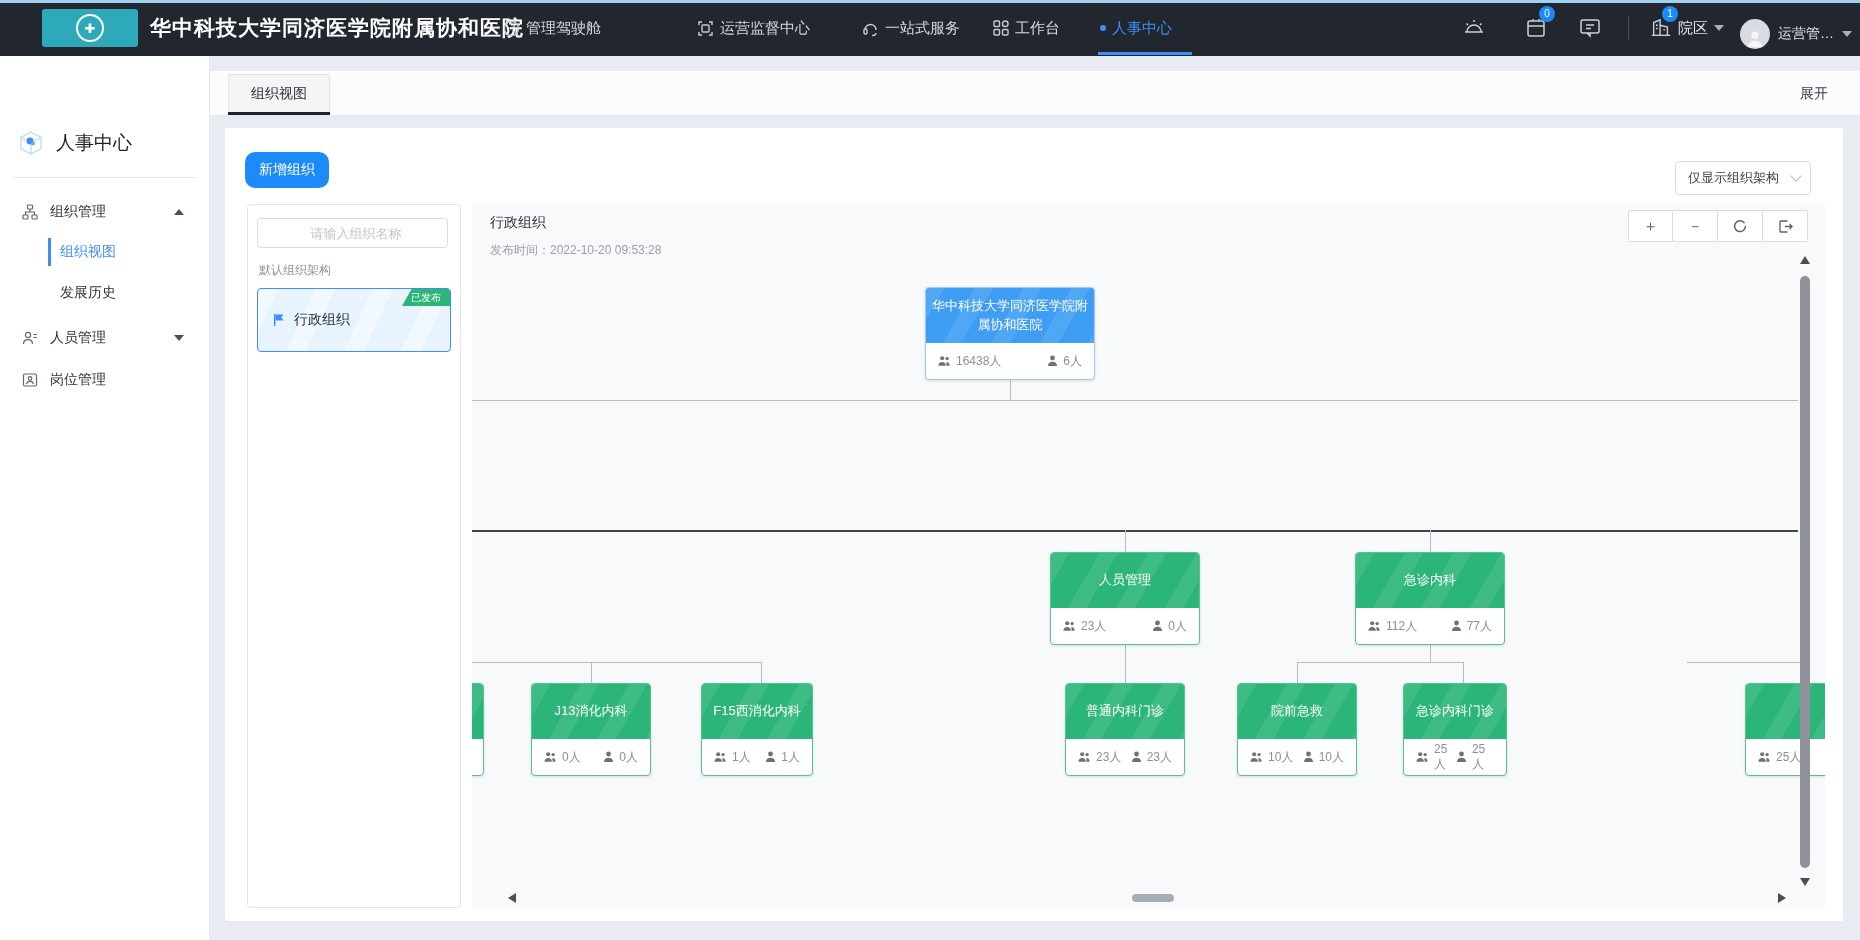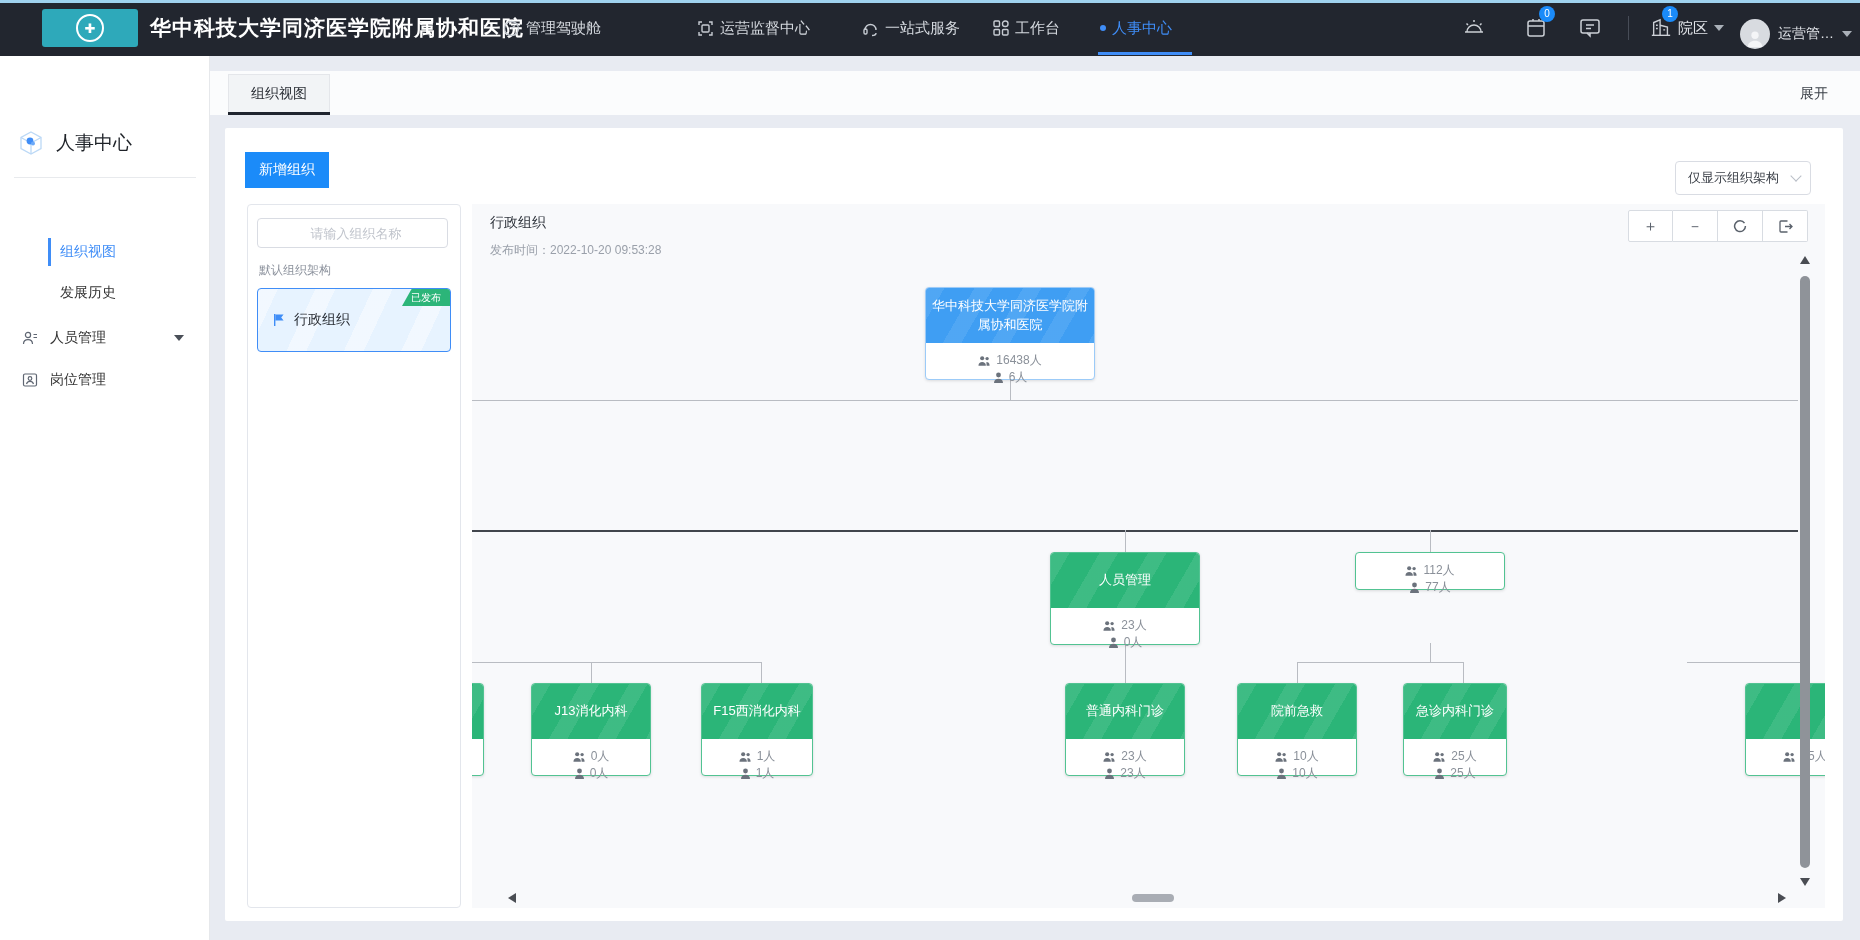--- a/index.html
+++ b/index.html
@@ -55,21 +55,21 @@
   #tabbar{left:210px;top:71px;width:1650px;height:44px;background:#fbfcfd;}
   #tab-active{left:18px;top:3px;width:102px;height:38px;background:#f2f4f6;border:1px solid #e4e6ea;
               border-bottom:none;display:flex;align-items:center;justify-content:center;
               font-size:14px;color:#2b2f36;cursor:pointer;}
   #tab-underline{left:18px;top:41px;width:102px;height:3px;background:#1f242e;}
   #expand-link{right:32px;top:14px;font-size:14px;color:#3a3f47;cursor:pointer;}
 
   
   #card{left:225px;top:128px;width:1618px;height:793px;background:#fff;border-radius:2px;}
   #add-btn{left:245px;top:152px;width:84px;height:36px;background:#1b8bf9;color:#fff;border:none;
-           border-radius:0;font-size:14px;cursor:pointer;font-family:inherit;}
+           border-radius:10px;font-size:14px;cursor:pointer;font-family:inherit;}
   #filter-select{left:1675px;top:161px;width:136px;height:34px;border:1px solid #d9dce3;border-radius:4px;
            background:#fff;display:flex;align-items:center;justify-content:space-between;
            padding:0 10px 0 12px;font-size:13px;color:#3a3f47;cursor:pointer;}
   .chev{width:8px;height:8px;border-right:1.5px solid #b9bec7;border-bottom:1.5px solid #b9bec7;
         transform:rotate(45deg);margin-top:-4px;}
 
   
   #org-panel{left:247px;top:204px;width:214px;height:704px;background:#fff;
              border:1px solid #e3e6ec;border-radius:4px;}
   #org-search{left:257px;top:218px;width:191px;height:30px;border:1px solid #d9dce3;border-radius:4px;
@@ -101,21 +101,21 @@
   .h-line{position:absolute;height:1px;background:#b9bcc2;}
   .v-line{position:absolute;width:1px;background:#b9bcc2;}
   .h-line.dark{height:2px;background:#41454c;}
 
   .node{position:absolute;border-radius:4px;background:#fff;cursor:pointer;
         box-shadow:0 1px 3px rgba(0,0,0,.12);}
   .node .head{height:55px;display:flex;align-items:center;justify-content:center;text-align:center;
         color:#fff;font-size:13px;line-height:1.45;padding:2px 6px;border-radius:3px 3px 0 0;
         background-image:repeating-linear-gradient(120deg,rgba(255,255,255,.09) 0 16px,transparent 16px 42px);}
   .node .foot{height:36px;display:flex;align-items:center;justify-content:space-between;
-        padding:9px 12px;border-radius:0 0 3px 3px;flex-direction:column;}
+        padding:0 12px;border-radius:0 0 3px 3px;}
   .node.green{border:1px solid #52c392;}
   .node.green .head{background-color:#2bb578;}
   .node.blue{border:1px solid #9ccbf8;}
   .node.blue .head{background-color:#3f9ef3;}
   .stat{display:flex;align-items:center;gap:5px;font-size:12px;color:#8a9099;}
   .stat svg{flex:none;}
 
   
   #vscroll{left:1326px;top:50px;width:14px;height:648px;}
   #vthumb{position:absolute;left:2px;top:22px;width:10px;height:592px;background:#8f9399;border-radius:5px;cursor:pointer;}
@@ -225,20 +225,30 @@
       <svg width="26" height="26" viewBox="0 0 26 26" fill="none">
         <path d="M13 2 23 7.5v11L13 24 3 18.5v-11z" stroke="#bcd9f6" stroke-width="1.3"></path>
         <path d="M3 7.5 13 13l10-5.5M13 13v11" stroke="#bcd9f6" stroke-width="1.3"></path>
         <circle cx="12" cy="11" r="3.4" fill="#3f8df7"></circle>
           <circle cx="15" cy="13.5" r="2" fill="#6aa9f9"></circle>
       </svg>
       <span class="t">人事中心</span>
     </div>
     <div id="side-divider" class="abs"></div>
 
+    <div class="menu-row abs" style="top:136px">
+      <svg width="16" height="16" viewBox="0 0 16 16" fill="none" stroke="#5f6672" stroke-width="1.2">
+          <rect x="5.5" y="1" width="5" height="4" rx="0.8"></rect>
+          <rect x="1" y="11" width="5" height="4" rx="0.8"></rect>
+          <rect x="10" y="11" width="5" height="4" rx="0.8"></rect>
+          <path d="M8 5v3M3.5 11V8h9v3"></path>
+        </svg>
+      <span>组织管理</span>
+      <span class="menu-arrow arrow-up"></span>
+    </div>
     <div id="active-bar" class="abs"></div>
     <div class="submenu-row active abs" style="top:177px">
       <span>组织视图</span>
     </div>
     <div class="submenu-row abs" style="top:218px">
       <span>发展历史</span>
     </div>
     <div class="menu-row abs" style="top:304px">
       <svg width="16" height="16" viewBox="0 0 16 16" fill="none" stroke="#5f6672" stroke-width="1.2">
           <rect x="1.5" y="2" width="13" height="12" rx="1.5"></rect>
@@ -368,20 +378,21 @@
         <span class="stat">
             <svg width="11" height="12" viewBox="0 0 11 12" fill="#6b727c">
               <circle cx="5.5" cy="3" r="2.4"></circle>
               <path d="M1 11c0-2.8 2-4.2 4.5-4.2S10 8.2 10 11z"></path>
             </svg>
             <i style="font-style:normal">0人</i>
           </span>
       </div>
     </div>
     <div class="node green" style="left:883px;top:348px;width:150px">
+      <div class="head">急诊内科</div>
       <div class="foot">
         <span class="stat">
             <svg width="13" height="12" viewBox="0 0 14 12" fill="#6b727c">
               <circle cx="4.5" cy="3" r="2.2"></circle>
               <circle cx="9.8" cy="3.4" r="1.8"></circle>
               <path d="M0.5 11c0-2.6 1.7-4 4-4s4 1.4 4 4z"></path>
               <path d="M9 7.2c2 0 3.5 1.2 3.5 3.8H9.3"></path>
             </svg>
             <i style="font-style:normal">112人</i>
           </span>

